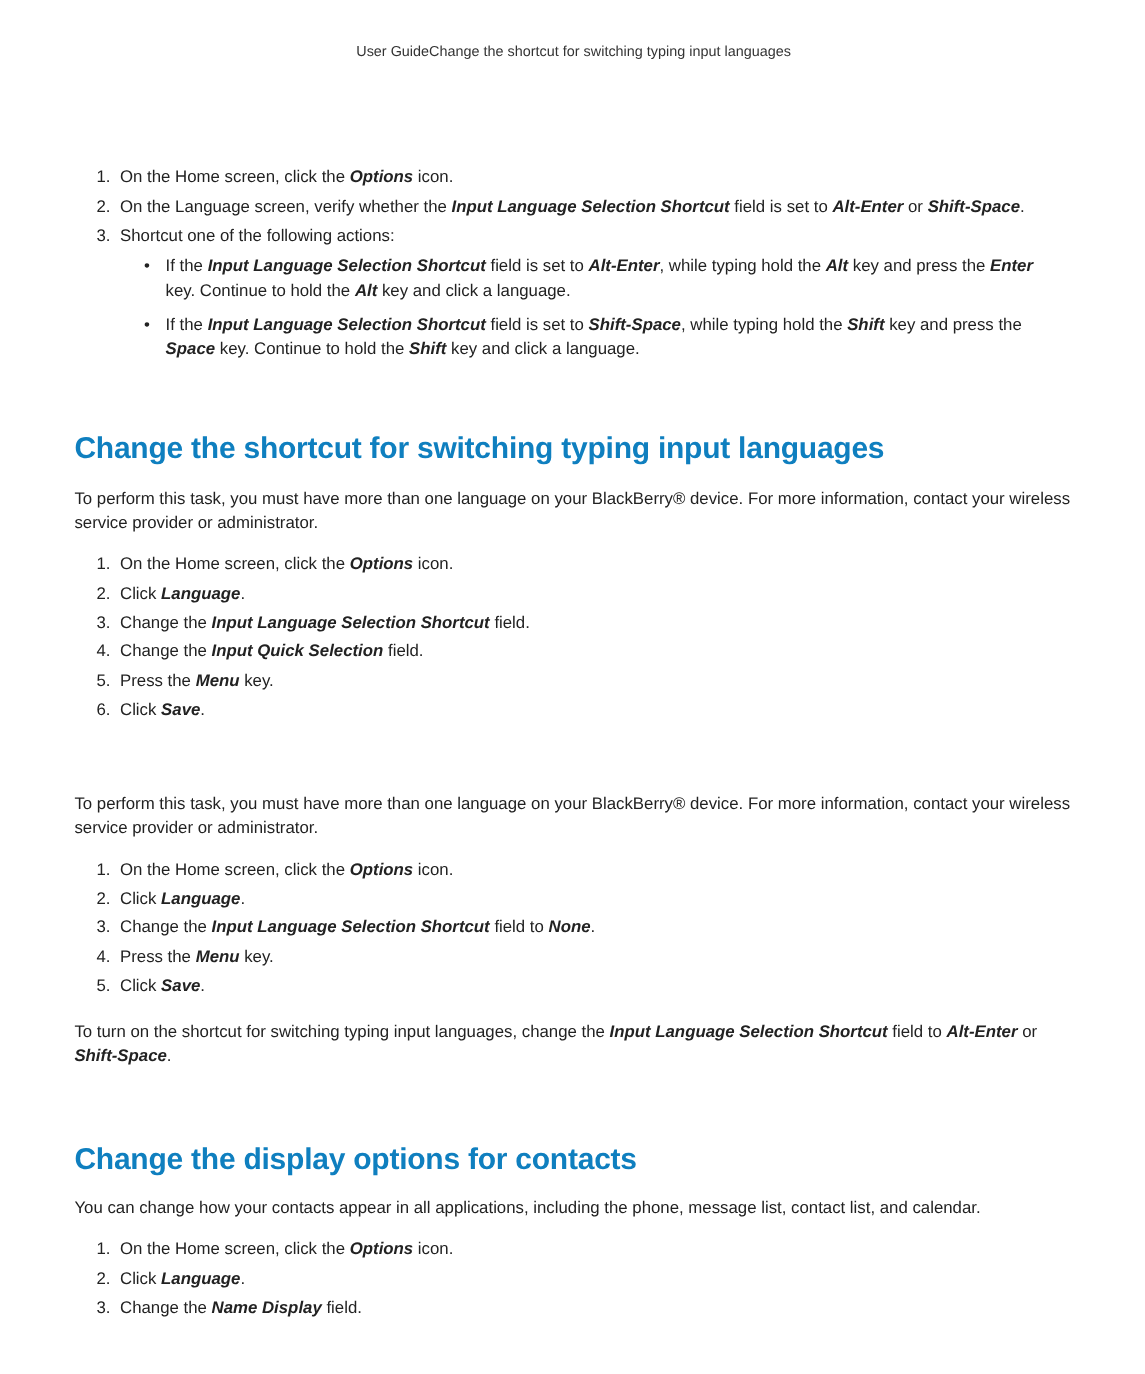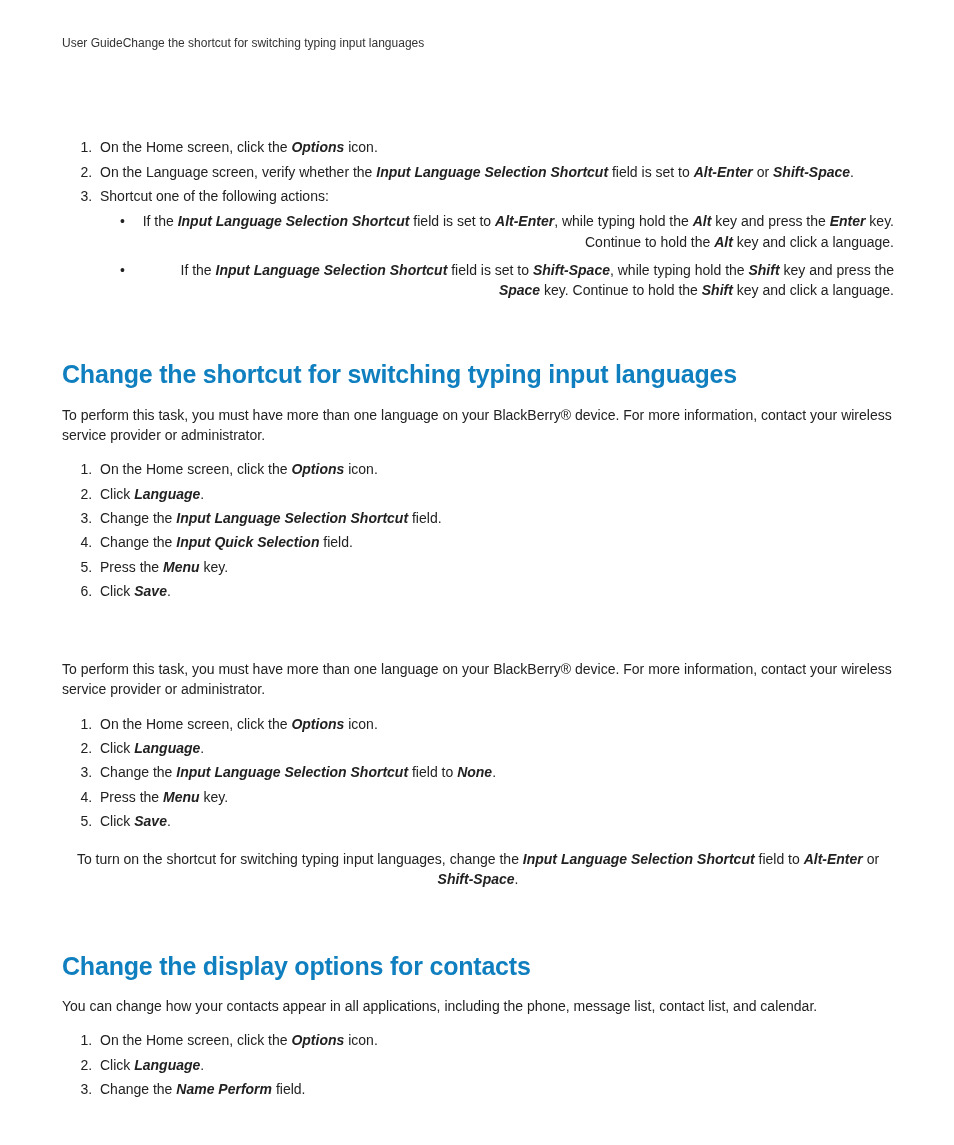--- a/index.html
+++ b/index.html
@@ -12,21 +12,21 @@
     background: #fff;
   }
   .page {
     padding: 35px 60px 40px 62px;
     box-sizing: border-box;
     min-height: 1145px;
     position: relative;
   }
   .hdr {
     display: flex;
-    justify-content: flex-start;
+    justify-content: center;
     font-size: 12px;
     color: #333;
     margin-bottom: 85px;
   }
   h2.section {
     color: #0f7fbf;
     font-weight: 700;
     font-size: 25px;
     margin: 0 0 12px 0;
     letter-spacing: -0.2px;
@@ -43,35 +43,33 @@
     margin: 0 0 4px 0;
   }
   ul.sub {
     list-style: none;
     padding-left: 20px;
     margin: 5px 0 0 0;
   }
   ul.sub > li {
     position: relative;
     padding-left: 18px;
-    margin: 0 0 8px 0;
-    text-align: right;
+    margin: 0 12px 8px 0;
   }
   ul.sub > li::before {
     content: "•";
     position: absolute;
     left: 0;
     top: 0;
   }
   .block { margin-bottom: 58px; }
   .block.first { margin-bottom: 56px; }
   .b { font-weight: 700; font-style: italic; }
   .after {
     margin: 10px 0 0 0;
-    text-align: center;
   }
 </style>
 </head>
 <body>
 
 <div class="page">
 
   <div class="hdr">
     <span>User Guide</span>
     <span>Change the shortcut for switching typing input languages</span>
@@ -125,17 +123,17 @@
       <span>To turn on the shortcut for switching typing input languages, change the </span><span class="b">Input Language Selection Shortcut</span><span> field to </span><span class="b">Alt-Enter</span><span> or </span><span class="b">Shift-Space</span><span>.</span>
     </p>
   </div>
 
   <div class="block">
     <h2 class="section">Change the display options for contacts</h2>
     <p class="intro">You can change how your contacts appear in all applications, including the phone, message list, contact list, and calendar.</p>
     <ol class="steps">
       <li><span>On the Home screen, click the </span><span class="b">Options</span><span> icon.</span></li>
       <li><span>Click </span><span class="b">Language</span><span>.</span></li>
-      <li><span>Change the </span><span class="b">Name Perform</span><span> field.</span></li>
+      <li><span>Change the </span><span class="b">Name Display</span><span> field.</span></li>
     </ol>
   </div>
 
 </div>
 
 </body></html>

